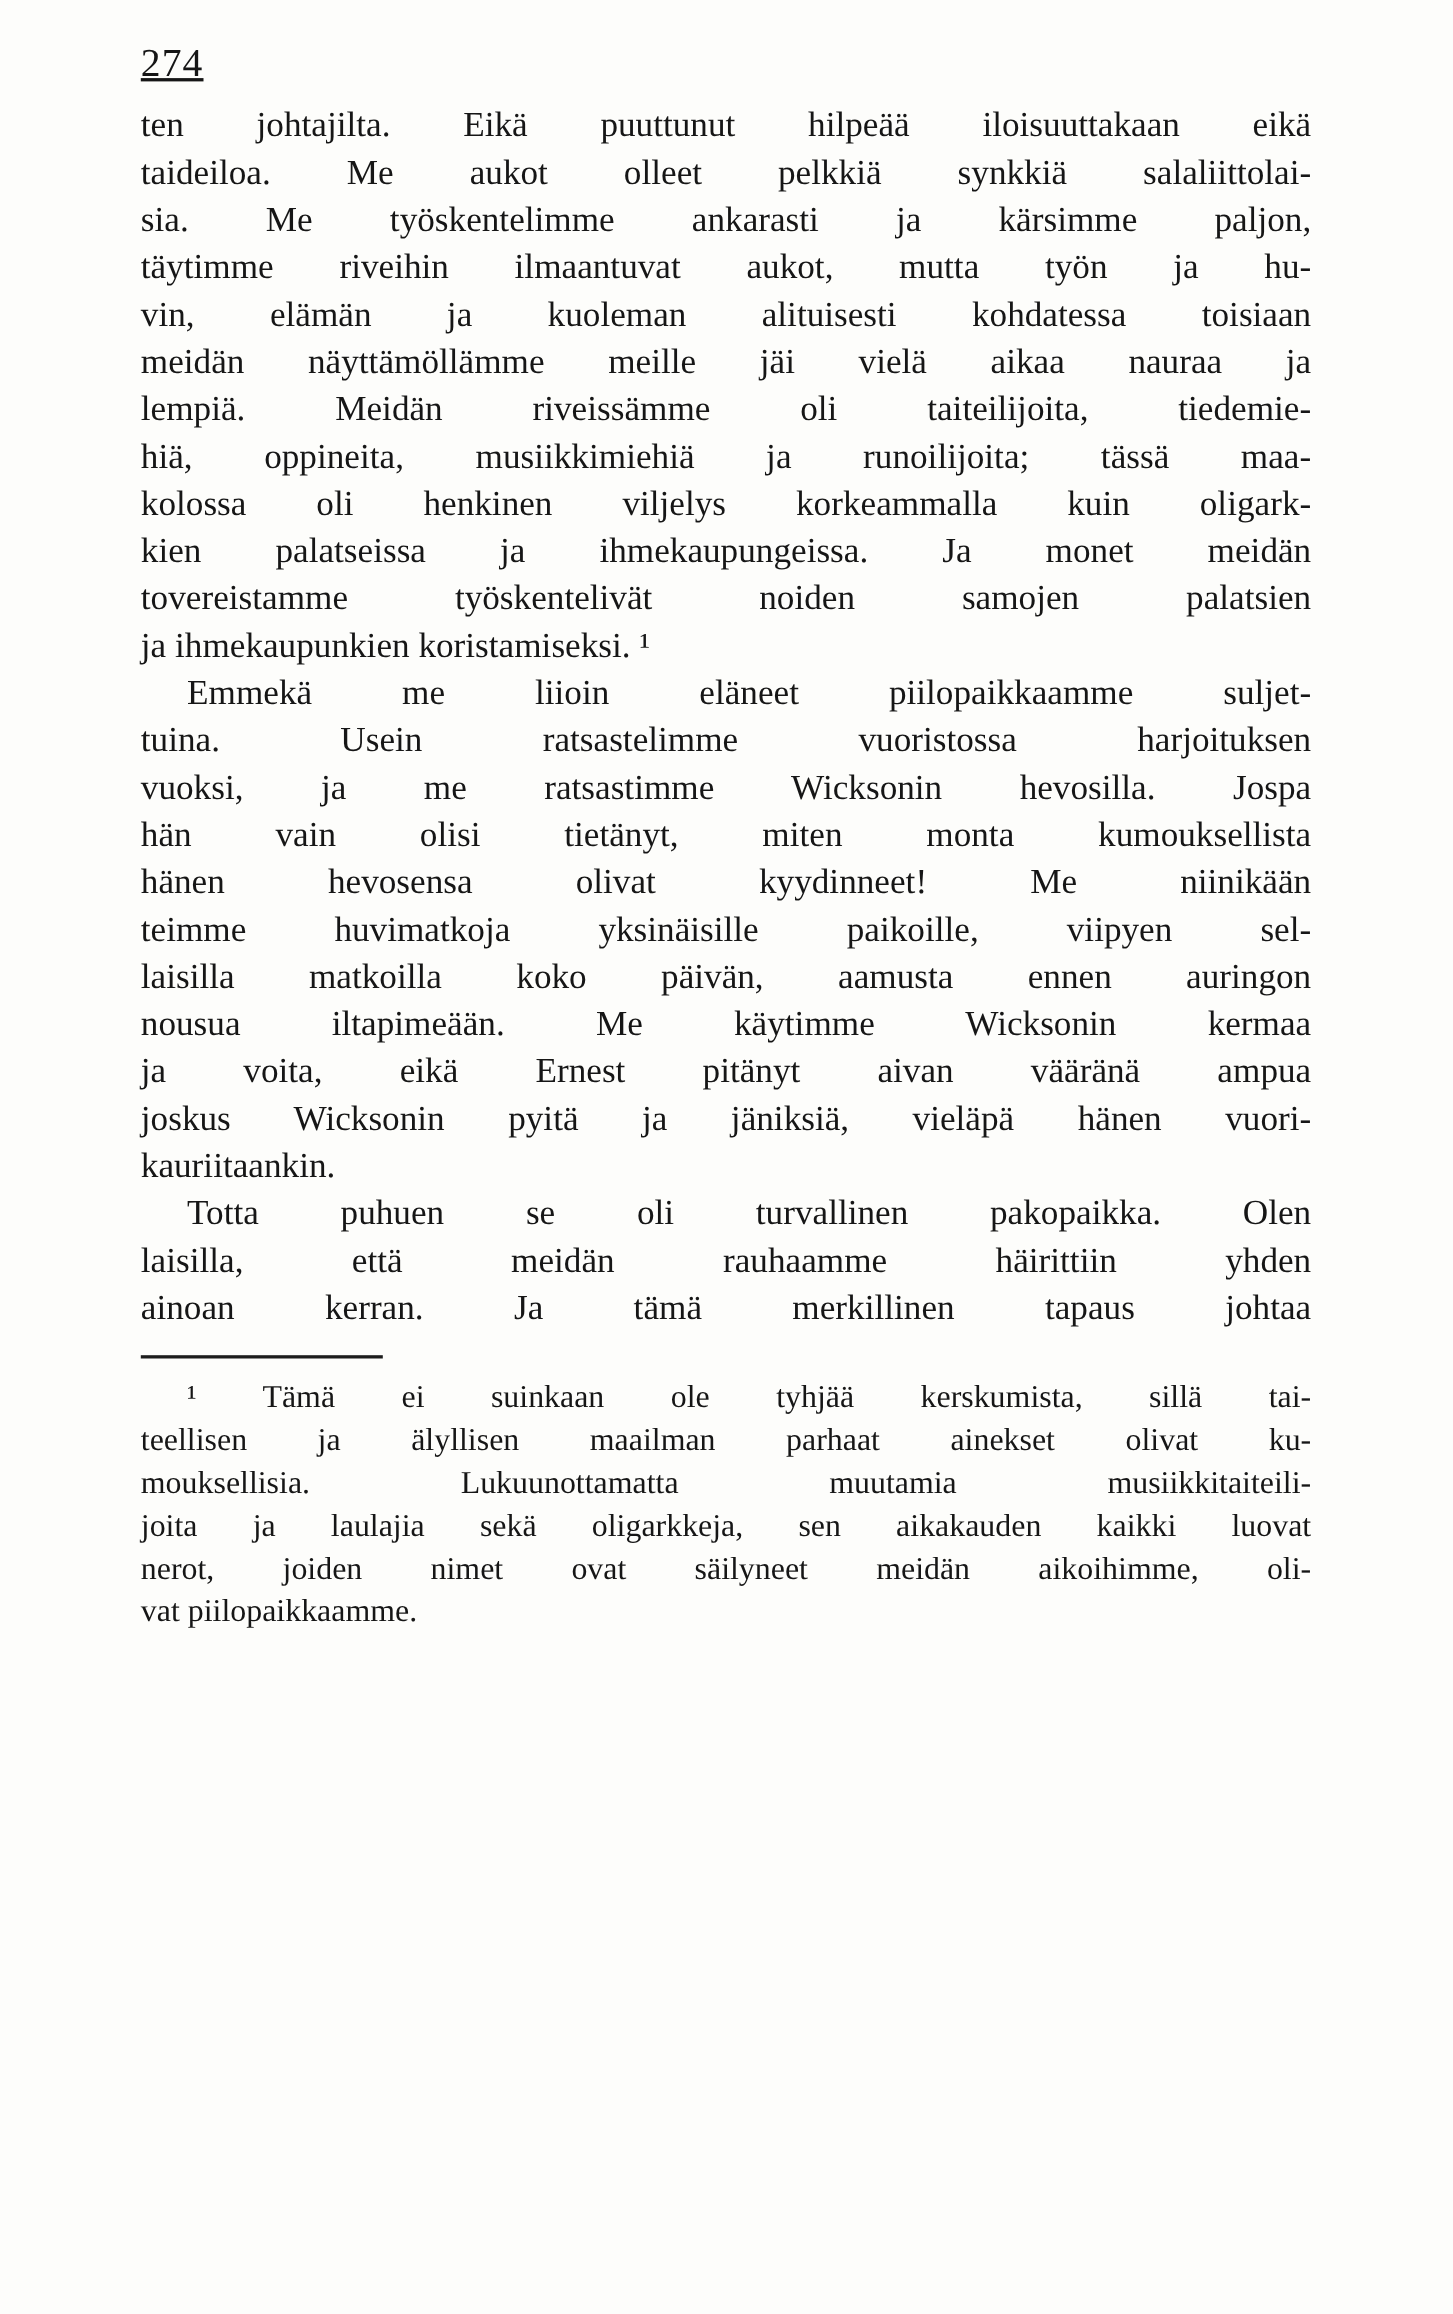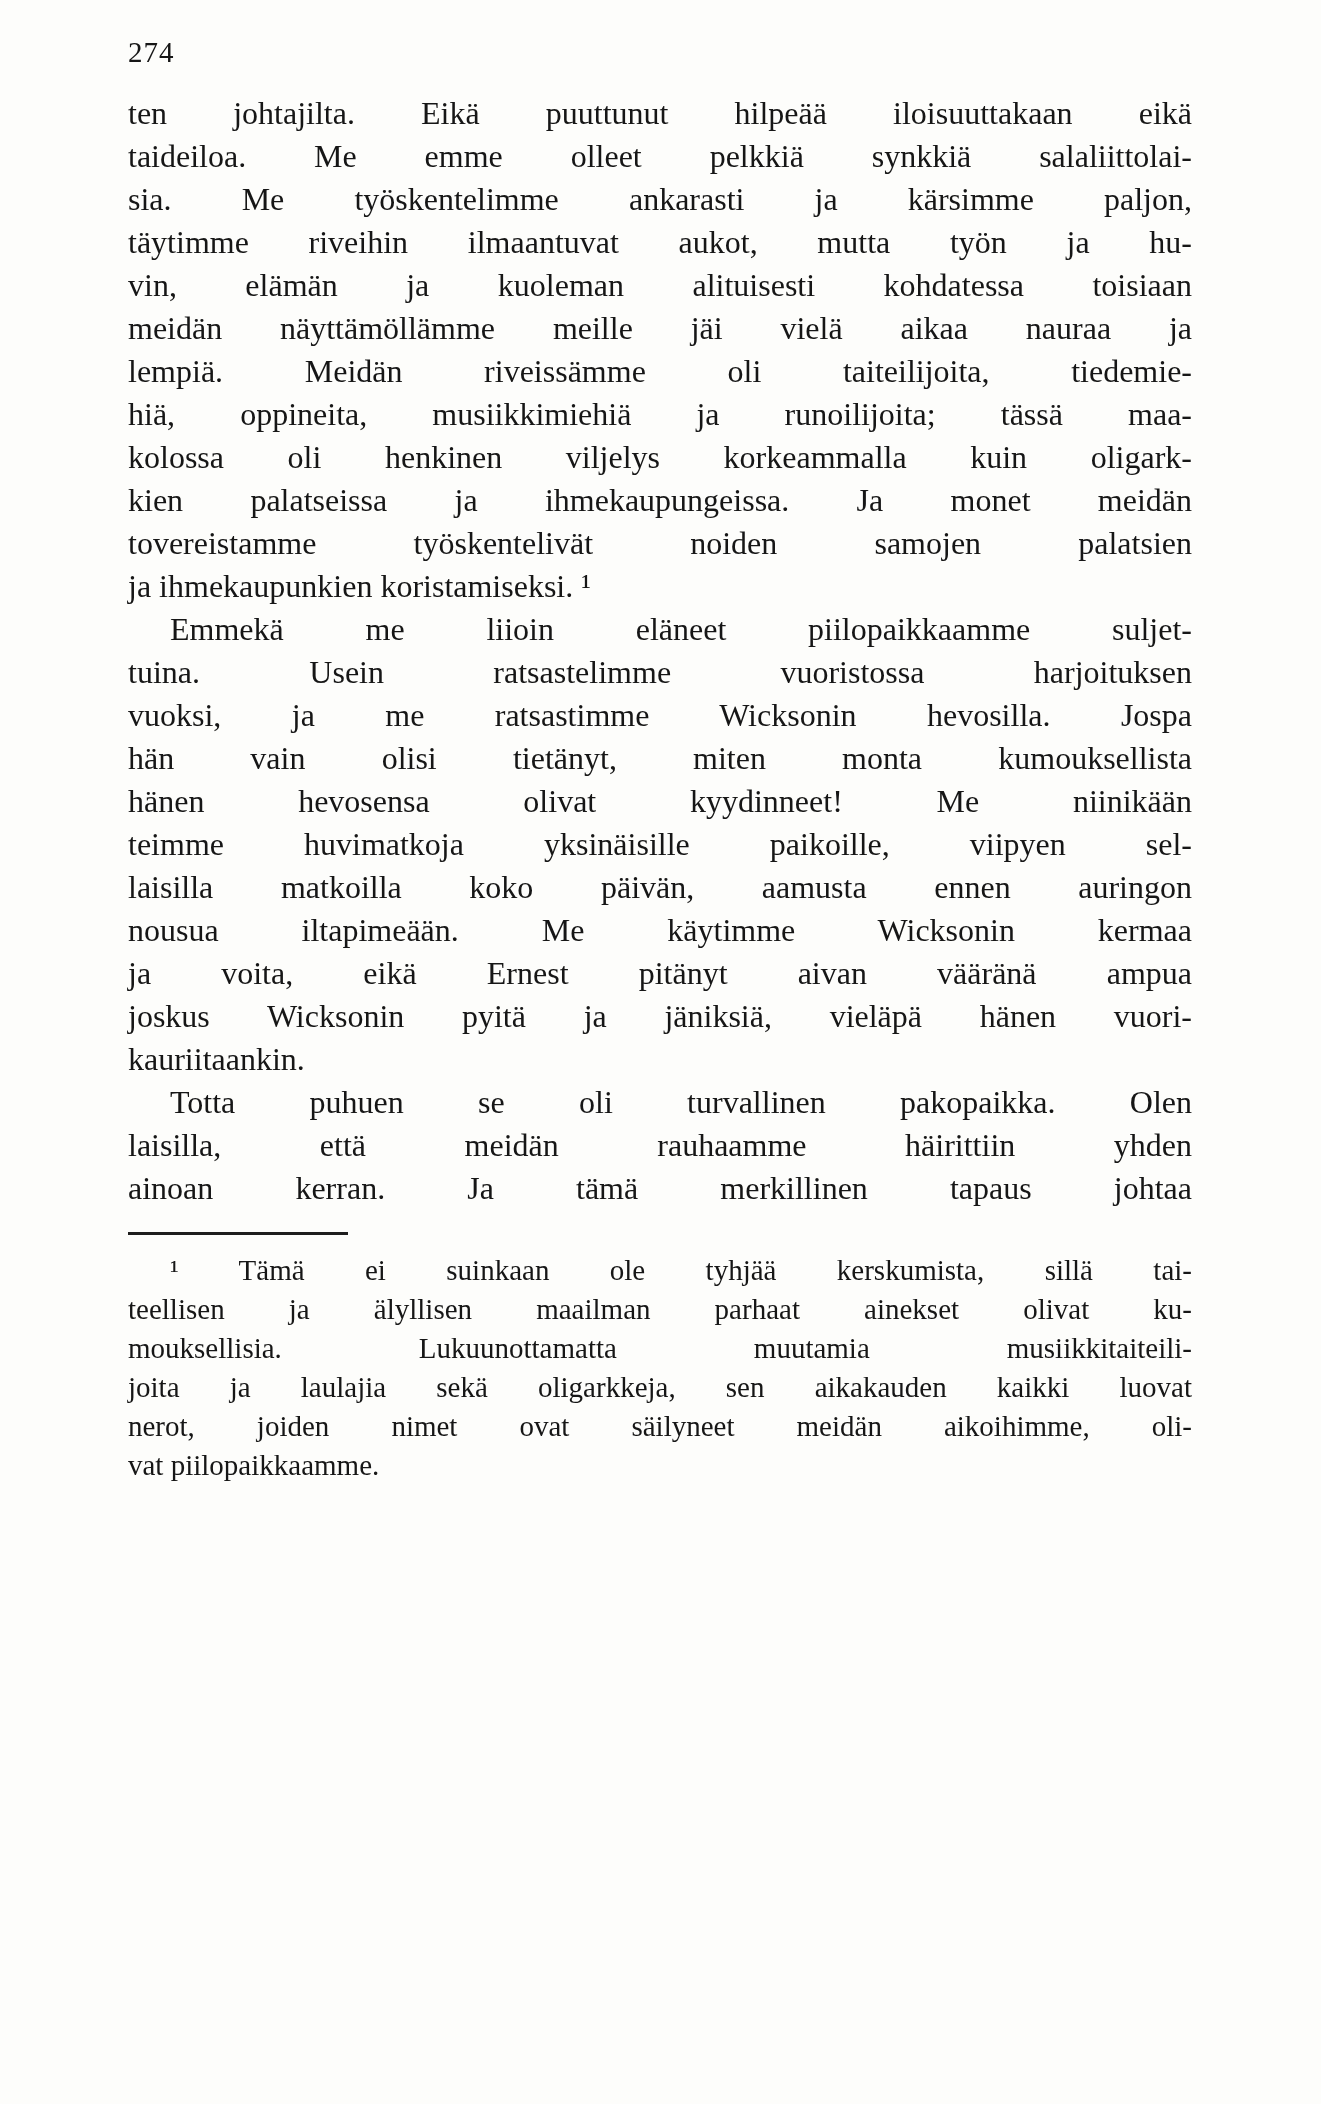--- a/index.html
+++ b/index.html
@@ -16,22 +16,23 @@
     margin: 0 auto;
     background: #fdfdfb;
     font-family: "Liberation Serif", serif;
     color: #161616;
     overflow: hidden;
   }
   .page-number {
     position: absolute;
     top: 36px;
     left: 128px;
-    font-size: 29px;
+    font-size: 36px;
     letter-spacing: 1px;
+    text-decoration: underline;
   }
   .text-block {
     position: absolute;
     top: 92px;
     left: 128px;
     width: 1064px;
   }
   .para {
     margin: 0;
     font-size: 32px;
@@ -64,21 +65,21 @@
 <body>
 
 <div class="page">
 
   <div class="page-number">274</div>
 
   <div class="text-block">
 
     <div class="para">
       <div class="line">ten johtajilta. Eikä puuttunut hilpeää iloisuuttakaan eikä</div>
-      <div class="line">taideiloa. Me emme olleet pelkkiä synkkiä salaliittolai-</div>
+      <div class="line">taideiloa. Me aukot olleet pelkkiä synkkiä salaliittolai-</div>
       <div class="line">sia. Me työskentelimme ankarasti ja kärsimme paljon,</div>
       <div class="line">täytimme riveihin ilmaantuvat aukot, mutta työn ja hu-</div>
       <div class="line">vin, elämän ja kuoleman alituisesti kohdatessa toisiaan</div>
       <div class="line">meidän näyttämöllämme meille jäi vielä aikaa nauraa ja</div>
       <div class="line">lempiä. Meidän riveissämme oli taiteilijoita, tiedemie-</div>
       <div class="line">hiä, oppineita, musiikkimiehiä ja runoilijoita; tässä maa-</div>
       <div class="line">kolossa oli henkinen viljelys korkeammalla kuin oligark-</div>
       <div class="line">kien palatseissa ja ihmekaupungeissa. Ja monet meidän</div>
       <div class="line">tovereistamme työskentelivät noiden samojen palatsien</div>
       <div class="line last">ja ihmekaupunkien koristamiseksi. ¹</div>

